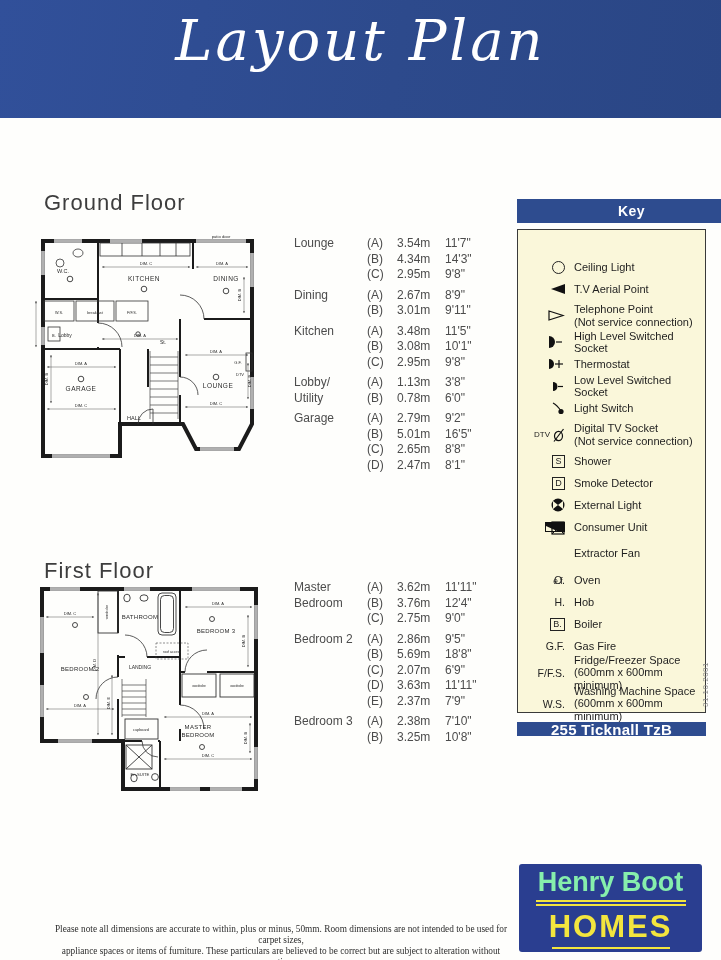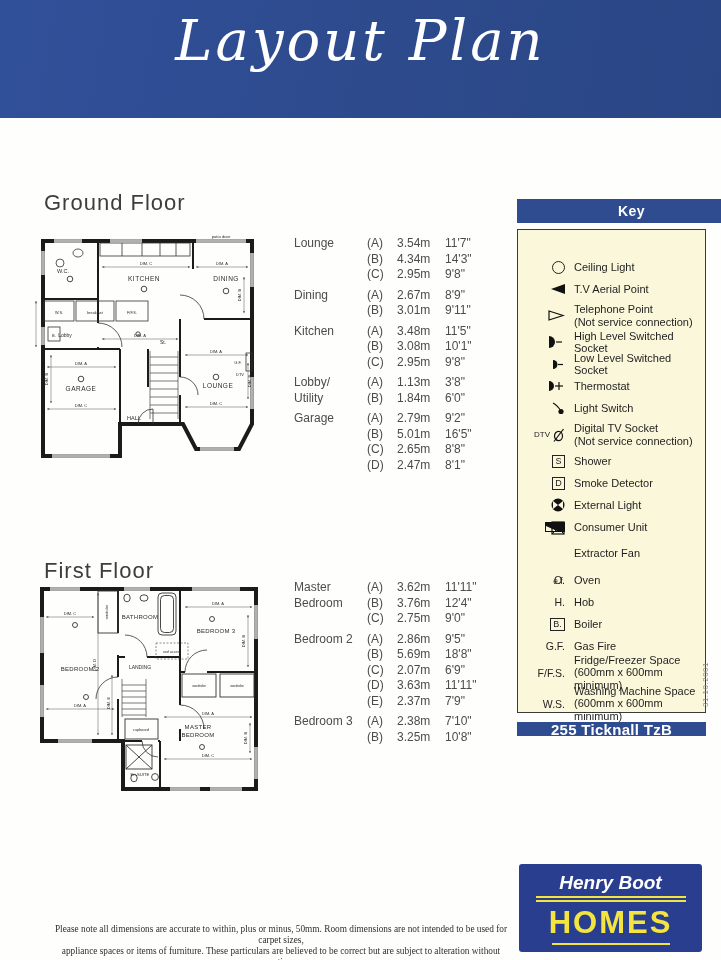--- a/index.html
+++ b/index.html
@@ -42,21 +42,21 @@
   
   .plot-bar{position:absolute;left:517px;top:722px;width:189px;height:14px;background:#2e4c8f;
        color:#fff;font-size:15px;font-weight:600;display:flex;align-items:center;justify-content:center;
        letter-spacing:.3px;}
   
   .scan-date{position:absolute;left:701px;top:662px;font-size:8px;color:#8a8a8a;
        writing-mode:vertical-rl;transform:rotate(180deg);letter-spacing:.5px;}
   
   .logo{position:absolute;left:519px;top:864px;width:183px;height:88px;background:#2a3e90;
        border-radius:3px;display:flex;flex-direction:column;align-items:center;justify-content:center;}
-  .logo-l1{color:#ffffff;font-size:19px;font-weight:bold;font-style:italic;letter-spacing:0;}
+  .logo-l1{color:#86efac;font-size:27px;font-weight:bold;letter-spacing:0;}
   .logo-rule{height:2px;background:#f3e53e;width:150px;margin-top:2px;}
   .logo-rule.r2{margin-top:2px;}
   .logo-l2{color:#f3e53e;font-size:31px;font-weight:bold;letter-spacing:2px;margin-top:3px;}
   .logo-rule.r3{width:118px;margin-top:2px;}
   
   .fineprint{position:absolute;left:50px;top:924px;width:462px;text-align:center;
        font-family:"Liberation Serif",serif;font-size:9.3px;line-height:11px;color:#2e2e2e;}
   
   .plan{position:absolute;}
   .plan text{font-family:"Liberation Sans",sans-serif;fill:#2b2b2b;}
@@ -256,21 +256,21 @@
         <div>Utility</div>
       </div>
       <div class="dim-rows">
         <div class="dim-row">
             <span class="dim-id">(A)</span>
             <span class="dim-m">1.13m</span>
             <span class="dim-ft">3'8"</span>
           </div>
         <div class="dim-row">
             <span class="dim-id">(B)</span>
-            <span class="dim-m">1.84m</span>
+            <span class="dim-m">0.78m</span>
             <span class="dim-ft">6'0"</span>
           </div>
       </div>
     </div>
     <div class="dim-group">
       <div class="dim-room">
         <div>Garage</div>
       </div>
       <div class="dim-rows">
         <div class="dim-row">
@@ -526,37 +526,37 @@
           <svg width="20" height="14">
             <path d="M4,1 a6,6 0 0 1 0,12 z" fill="#111"></path>
             <line x1="11" y1="7" x2="17" y2="7" stroke="#111" stroke-width="1.2"></line>
           </svg>
         </span>
       <span class="klabel">High Level Switched Socket</span>
     </div>
 
     <div class="krow">
       <span class="ksym">
-          <svg width="16" height="11">
-            <path d="M4,1 a4.5,4.5 0 0 1 0,9 z" fill="#111"></path>
-            <line x1="9" y1="5.5" x2="14" y2="5.5" stroke="#111" stroke-width="1.2"></line>
-          </svg>
-        </span>
-      <span class="klabel">Low Level Switched Socket</span>
-    </div>
-
-    <div class="krow">
-      <span class="ksym">
           <svg width="20" height="13">
             <path d="M4,1 a5,5 0 0 1 0,10 z" fill="#111"></path>
             <line x1="10" y1="6" x2="18" y2="6" stroke="#111" stroke-width="1.2"></line>
             <line x1="14" y1="2" x2="14" y2="10" stroke="#111" stroke-width="1.2"></line>
           </svg>
         </span>
       <span class="klabel">Thermostat</span>
+    </div>
+
+    <div class="krow">
+      <span class="ksym">
+          <svg width="16" height="11">
+            <path d="M4,1 a4.5,4.5 0 0 1 0,9 z" fill="#111"></path>
+            <line x1="9" y1="5.5" x2="14" y2="5.5" stroke="#111" stroke-width="1.2"></line>
+          </svg>
+        </span>
+      <span class="klabel">Low Level Switched Socket</span>
     </div>
 
     <div class="krow">
       <span class="ksym">
           <svg width="15" height="14">
             <path d="M11,10 Q7,4 3,2" fill="none" stroke="#111" stroke-width="1.1"></path>
             <circle cx="11" cy="10.5" r="2.6" fill="#111"></circle>
           </svg>
         </span>
       <span class="klabel">Light Switch</span>

